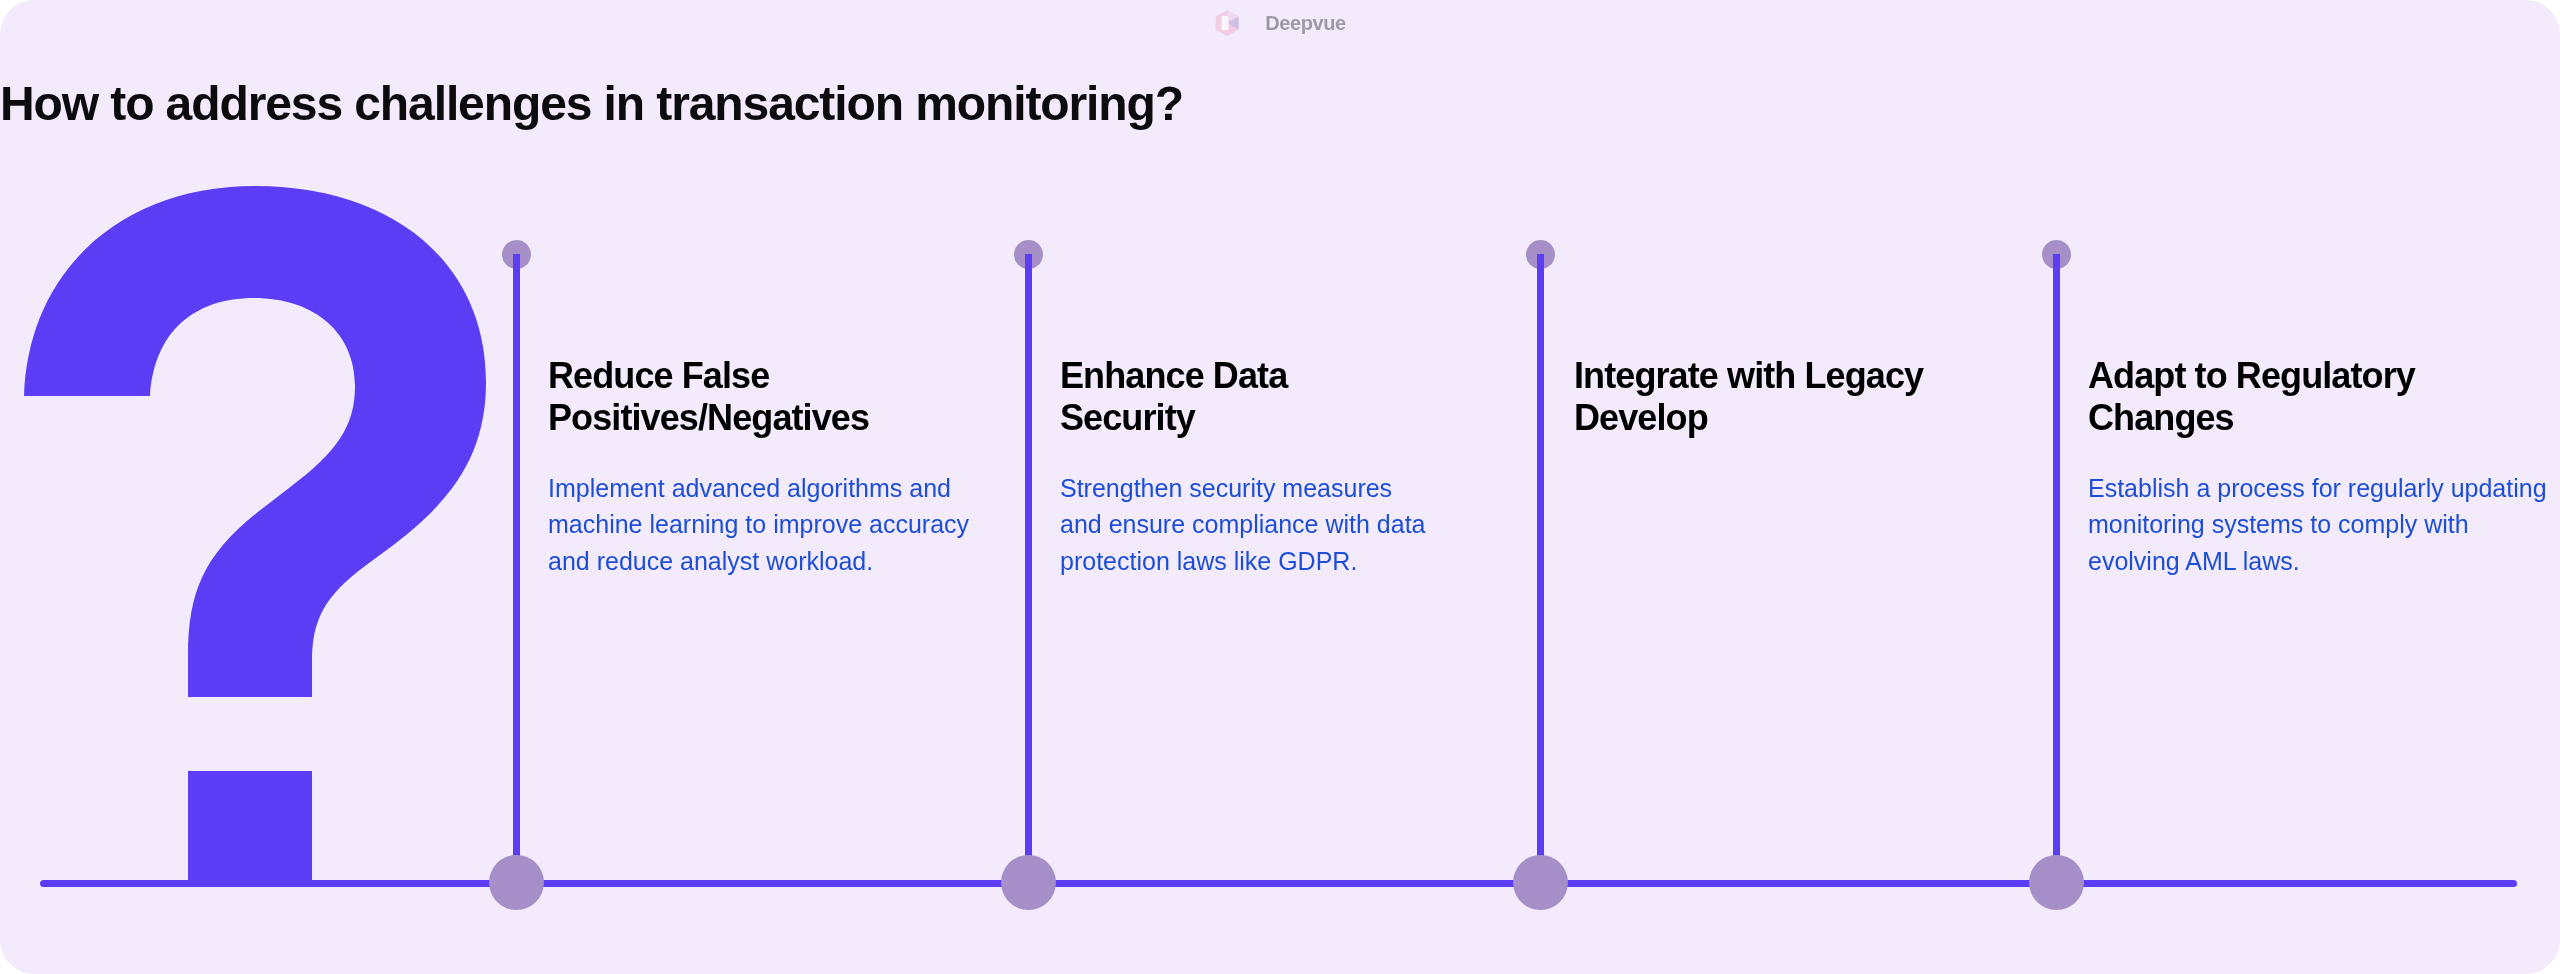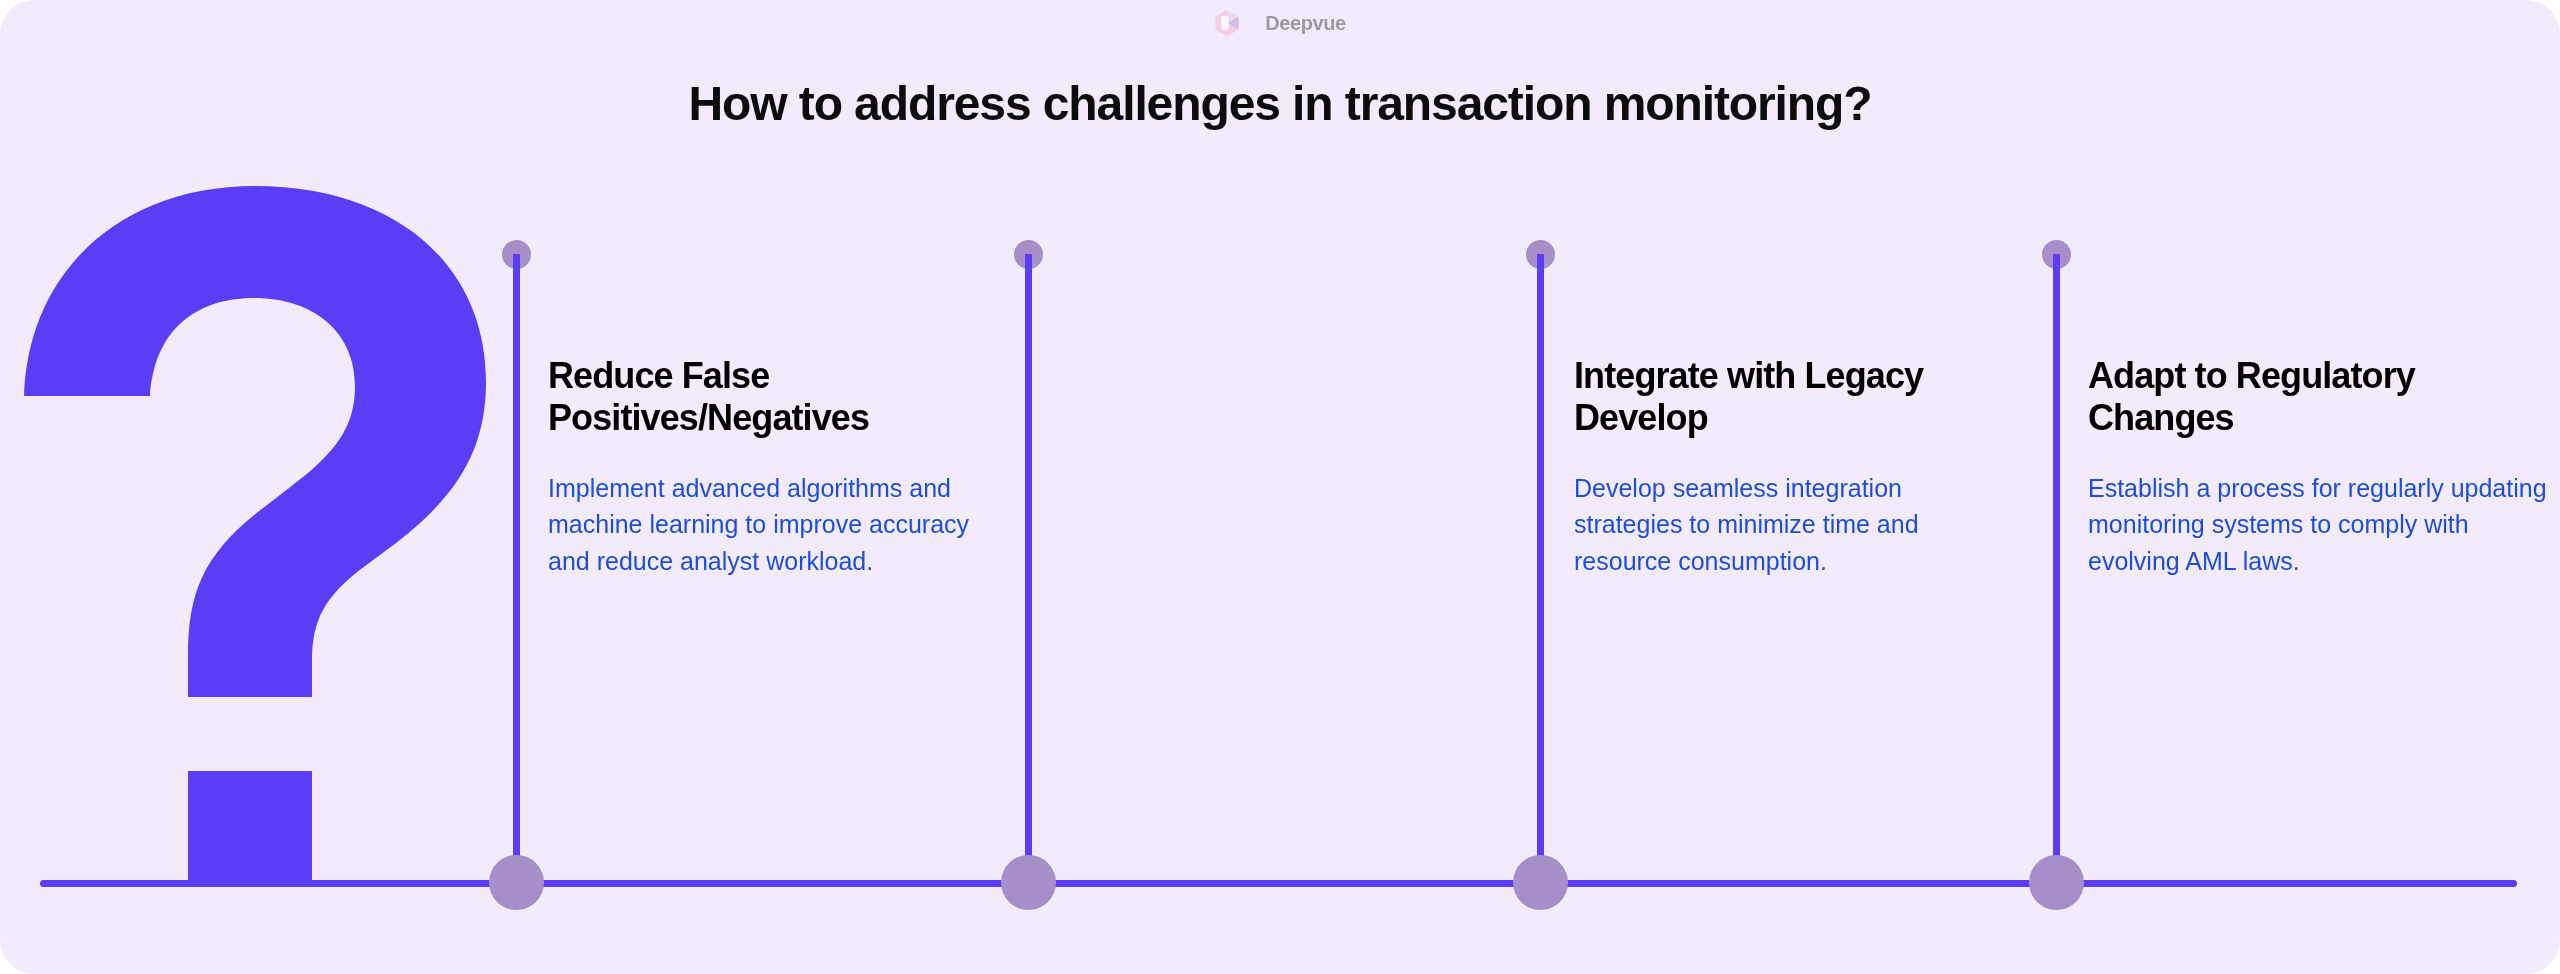--- a/index.html
+++ b/index.html
@@ -50,21 +50,21 @@
     color: #575463;
     line-height: 1;
   }
 
   
   #page-title {
     position: absolute;
     top: 78px;
     left: 0;
     width: 100%;
-    text-align: center;
+    text-align: left;
     font-size: 48px;
     font-weight: bold;
     letter-spacing: -1.1px;
     color: #0C0C0F;
     line-height: 1.1;
   }
 
   
   #question-mark {
     position: absolute;
@@ -205,24 +205,27 @@
     <span class="dot-top"></span>
     <span class="stem" style="height:642px;"></span>
     <span class="dot-bottom" style="top:615px;"></span>
   </div>
 
   <div class="column" style="left:548px; width:460px;">
     <h2>Reduce False Positives/Negatives</h2>
     <p>Implement advanced algorithms and machine learning to improve accuracy and reduce analyst workload.</p>
   </div>
 
+  <div class="column" style="left:1060px; width:370px;">
+    <h2>Enhance Data Security</h2>
+    <p>Strengthen security measures and ensure compliance with data protection laws like GDPR.</p>
+  </div>
 
   <div class="column" style="left:1574px; width:400px;">
     <h2>Integrate with Legacy Develop</h2>
-    <p>Develop seamless integration strategies to minimize time and resource consumption.</p>
   </div>
 
   <div class="column" style="left:2088px; width:462px;">
     <h2>Adapt to Regulatory Changes</h2>
     <p>Establish a process for regularly updating monitoring systems to comply with evolving AML laws.</p>
   </div>
 
 </div>
 
 </body></html>

